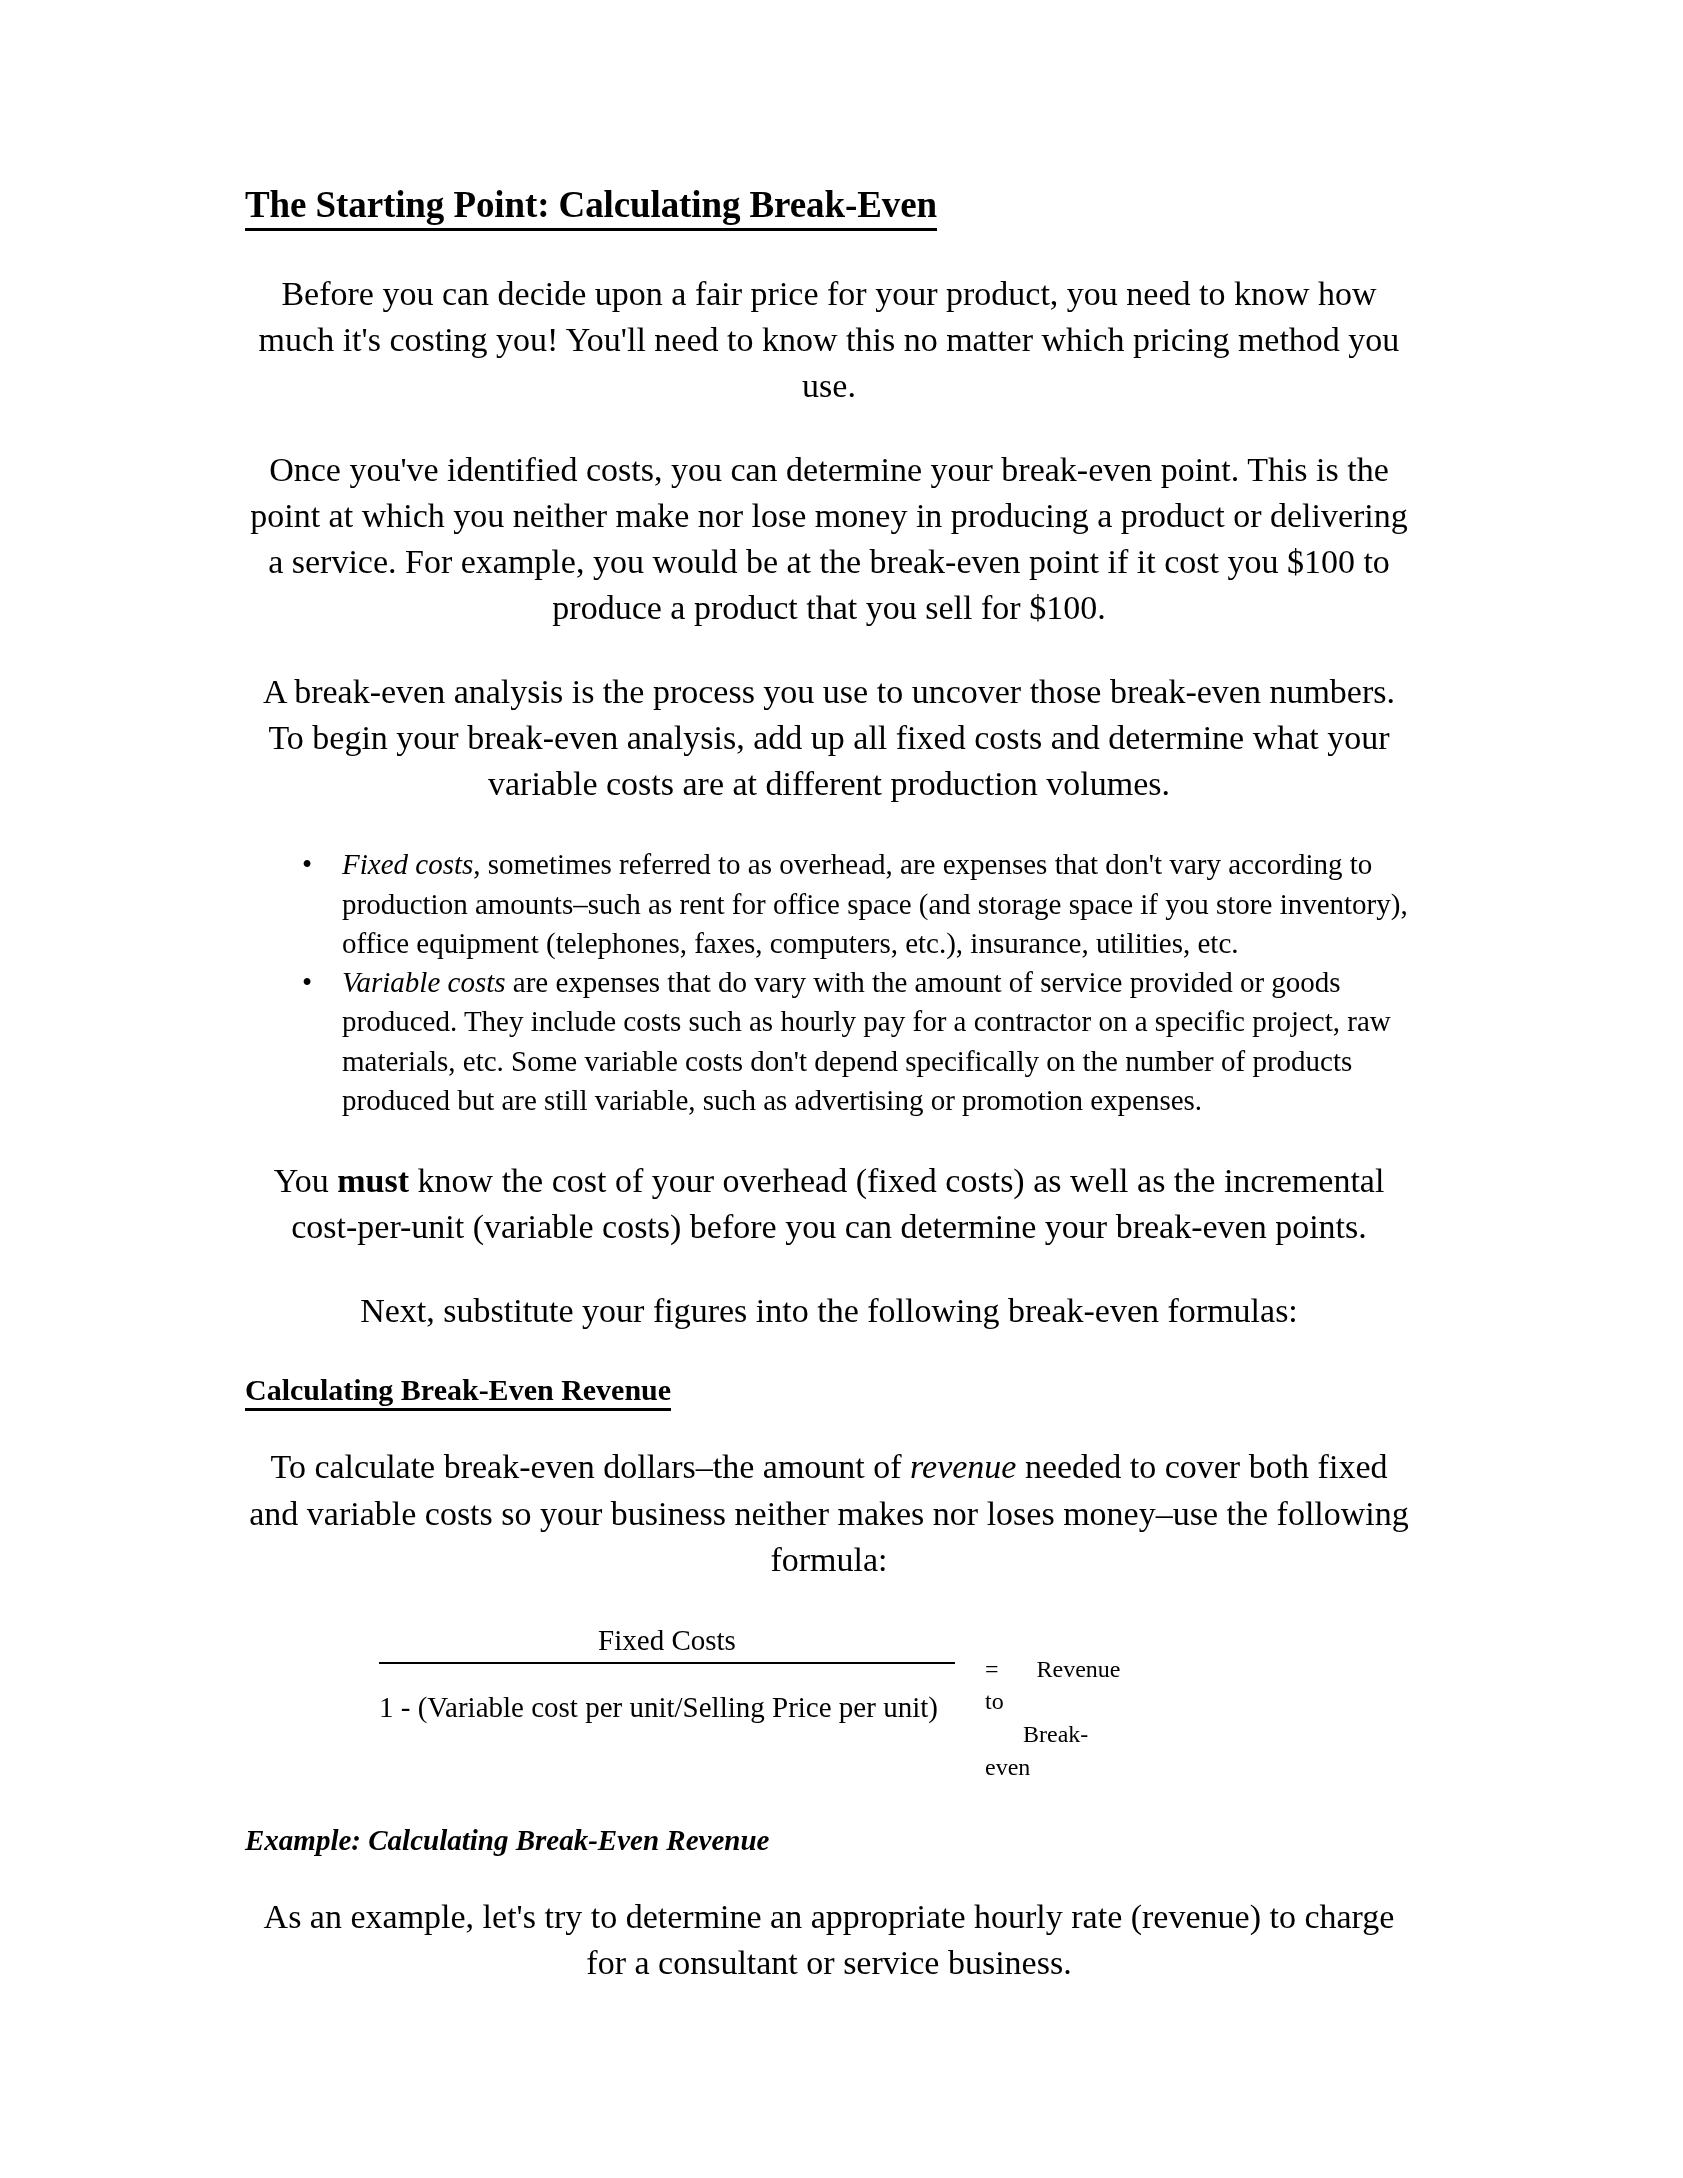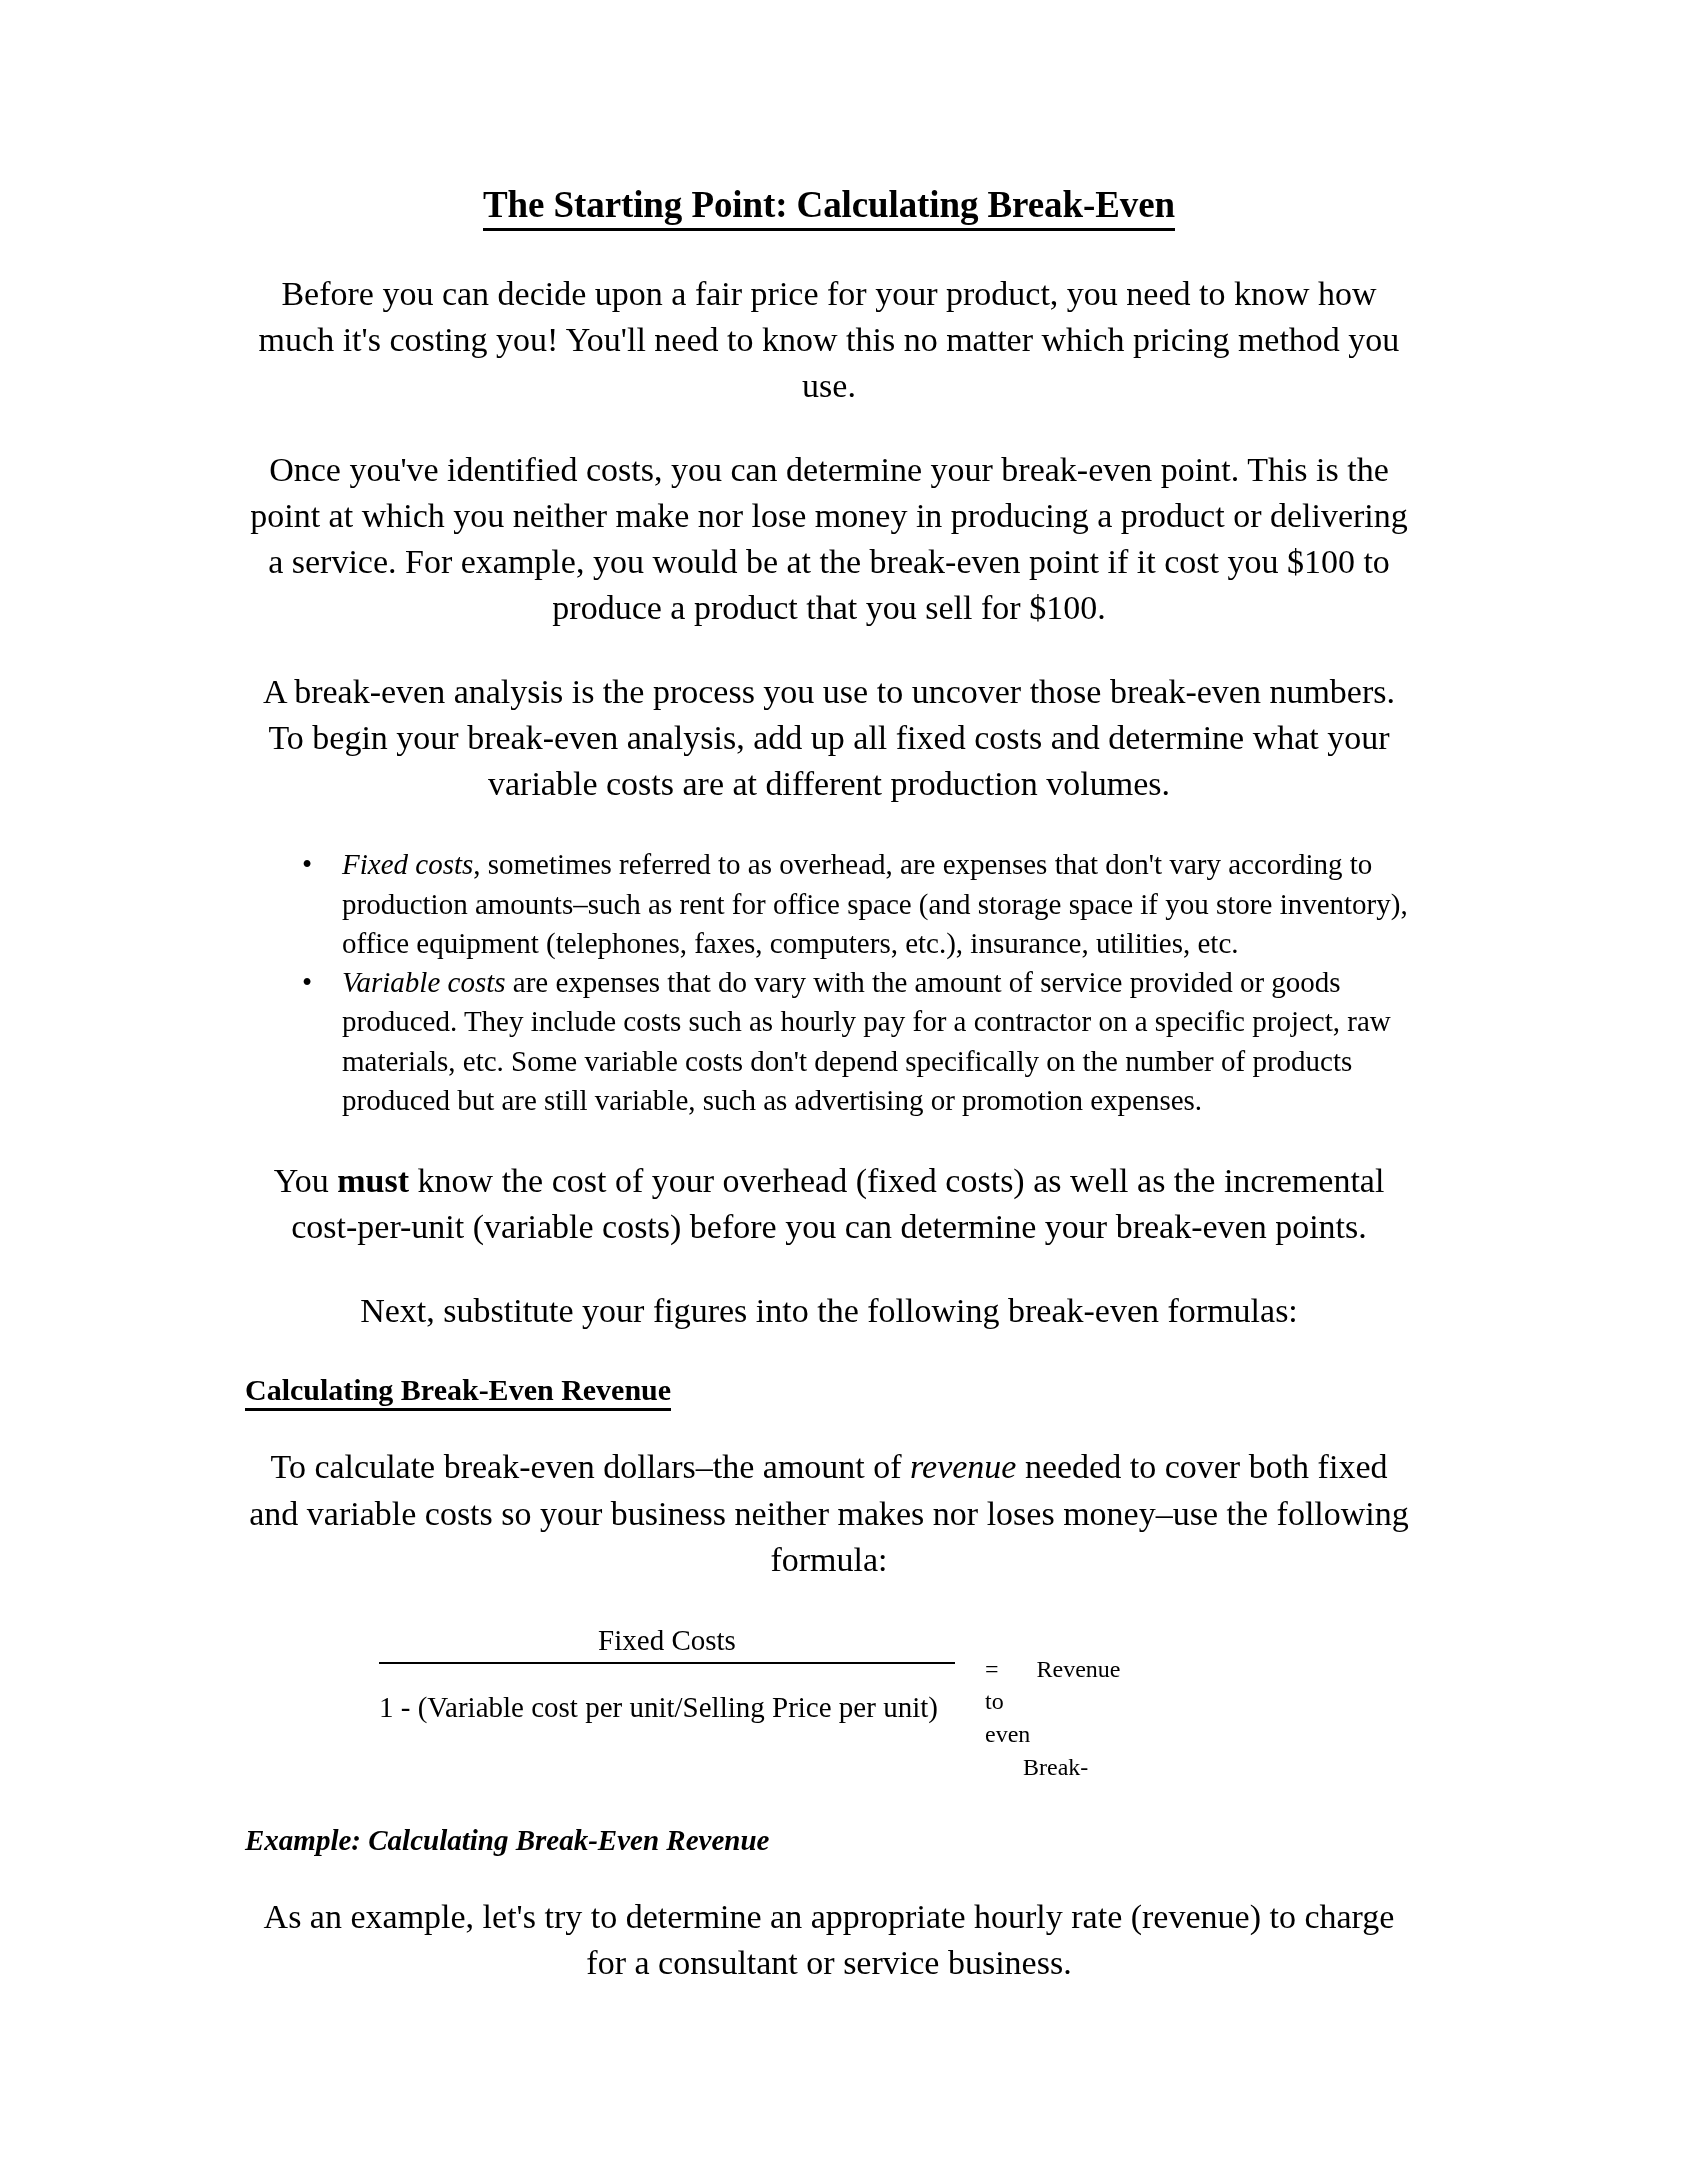--- a/index.html
+++ b/index.html
@@ -26,21 +26,20 @@
     width: 1168px;
   }
 
   
   h1.doc-title {
     font-size: 37px;
     font-weight: bold;
     line-height: 1.18;
     margin: 0 0 44px 0;
     letter-spacing: -0.1px;
-    text-align: center;
   }
   h1.doc-title .u {
     border-bottom: 3px solid #000;
     padding-bottom: 3px;
   }
   h2.sub-head {
     font-size: 30px;
     font-weight: bold;
     line-height: 1.2;
     margin: 0 0 36px 0;
@@ -156,22 +155,22 @@
 
     <div class="formula-block">
       <div class="formula-spacer"></div>
       <div class="fraction">
         <div class="numerator">Fixed Costs</div>
         <div class="denominator">1 - (Variable cost per unit/Selling Price per unit)</div>
       </div>
       <div class="formula-result">
         <div class="rline"><span>=</span><span class="indent"></span><span>Revenue</span></div>
         <div class="rline">to</div>
+        <div class="rline"><span class="indent"></span><span>Break-</span></div>
         <div class="rline">even</div>
-        <div class="rline"><span class="indent"></span><span>Break-</span></div>
       </div>
     </div>
 
     <h3 class="example-head">Example: Calculating Break-Even Revenue</h3>
 
     <p class="body">As an example, let's try to determine an appropriate hourly rate (revenue) to charge for a consultant or service business.</p>
 
   </div>
 </div>
 

